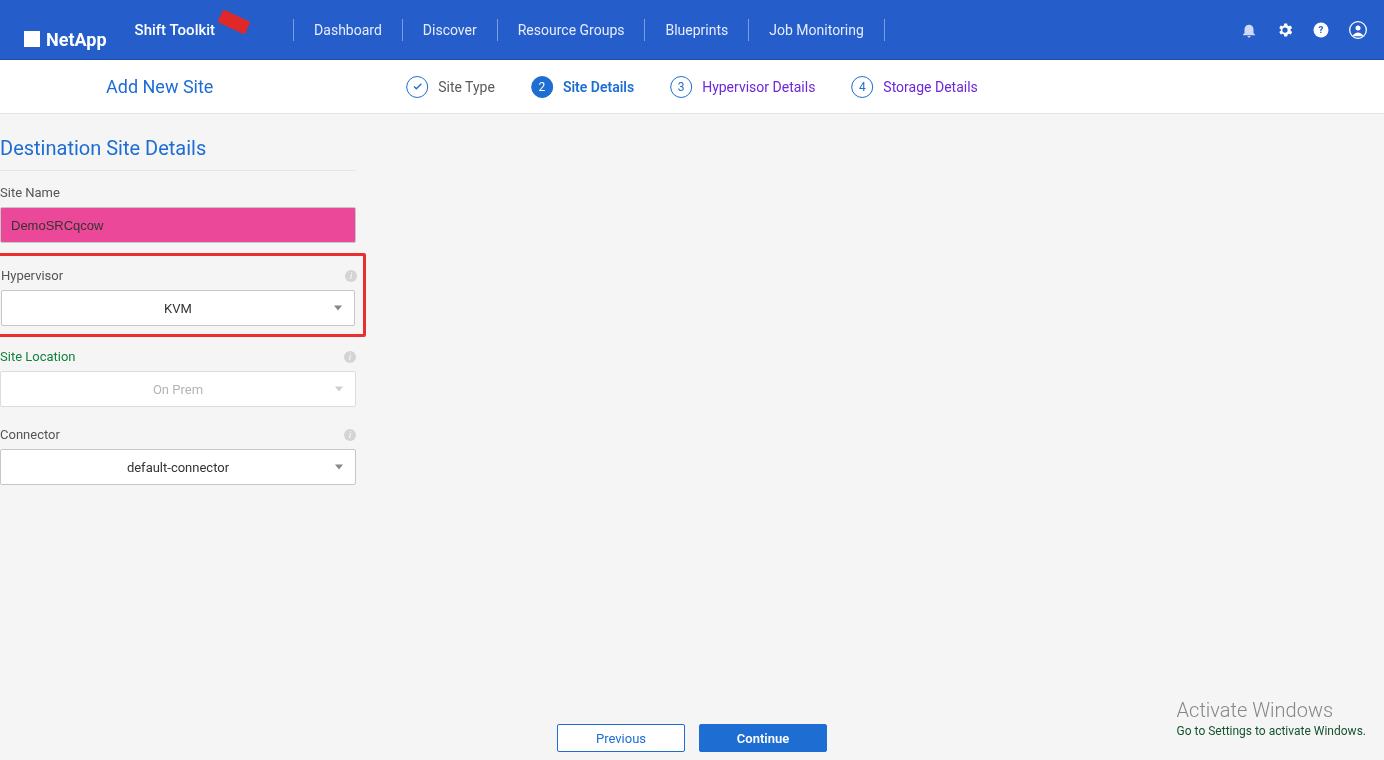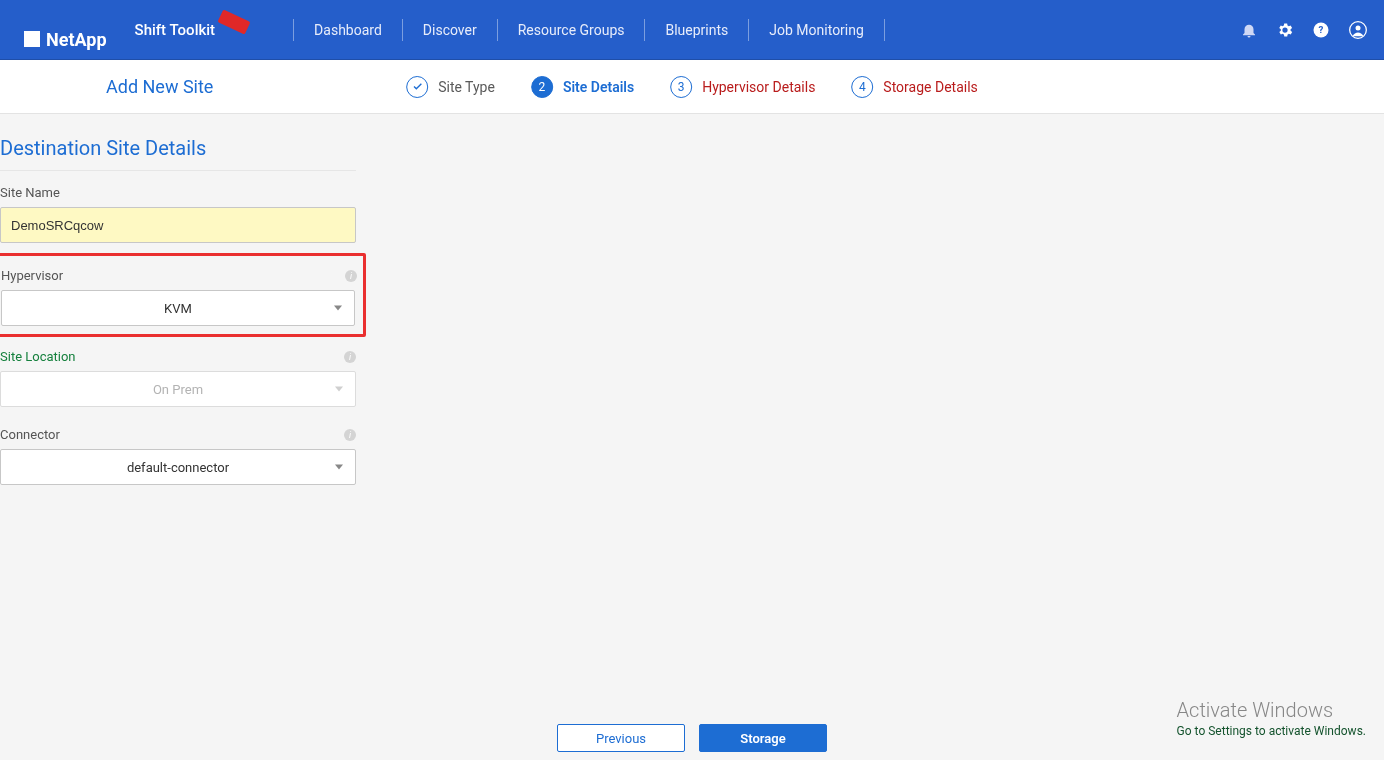--- a/index.html
+++ b/index.html
@@ -81,21 +81,21 @@
   }
   .step { display: flex; align-items: center; gap: 10px; font-size: 14px; }
   .step-circle {
     width: 22px; height: 22px; border-radius: 50%;
     border: 1.5px solid #1d6dd3; color: #1d6dd3;
     display: flex; align-items: center; justify-content: center;
     font-size: 12px; background: #fff;
   }
   .step.done .step-circle { border-color: #1d6dd3; color: #1d6dd3; }
   .step.active .step-circle { background: #1d6dd3; color: #fff; border-color: #1d6dd3; }
-  .step-circle.faded, .step.pending .step-label { color: #b91c1c; }
+  .step-circle.faded, .step.pending .step-label { color: #6d28d9; }
   .step-label { color: #5a5a5a; }
   .step.active .step-label { color: #1d6dd3; font-weight: 600; }
   .step.pending .step-circle { border-color: #1d6dd3; color: #1d6dd3; }
 
   
   .main {
     position: absolute;
     top: 114px; bottom: 36px; left: 0; right: 0;
     display: flex; flex-direction: column; 
     padding-top: 22px;
@@ -120,21 +120,21 @@
   .info-dot {
     position: absolute; right: 0; top: 2px;
     width: 12px; height: 12px; border-radius: 50%;
     background: #d4d4d4; color: #fff; font-size: 9px;
     display: flex; align-items: center; justify-content: center;
     font-style: italic;
   }
   .text-input {
     width: 100%; height: 36px; border: 1px solid #c7c7c7;
     border-radius: 2px; padding: 0 10px; font-size: 13px;
-    color: #333; background: #fef9c3;
+    color: #333; background: #ec4899;
   }
   .select {
     width: 100%; height: 36px; border: 1px solid #c7c7c7;
     border-radius: 2px; background: #fff;
     display: flex; align-items: center; justify-content: center;
     font-size: 13px; color: #333; position: relative;
     cursor: pointer;
   }
   .select .caret {
     position: absolute; right: 12px; top: 50%; transform: translateY(-50%);
@@ -312,20 +312,20 @@
     </div>
 
   </div>
 </div>
 
 <div class="footer">
   <div class="btn btn-secondary">
     <span>Previous</span>
   </div>
   <div class="btn btn-primary">
-    <span>Storage</span>
+    <span>Continue</span>
   </div>
 </div>
 
 <div class="watermark">
   <div class="wm1">Activate Windows</div>
   <div class="wm2">Go to Settings to activate Windows.</div>
 </div>
 
 </body></html>

